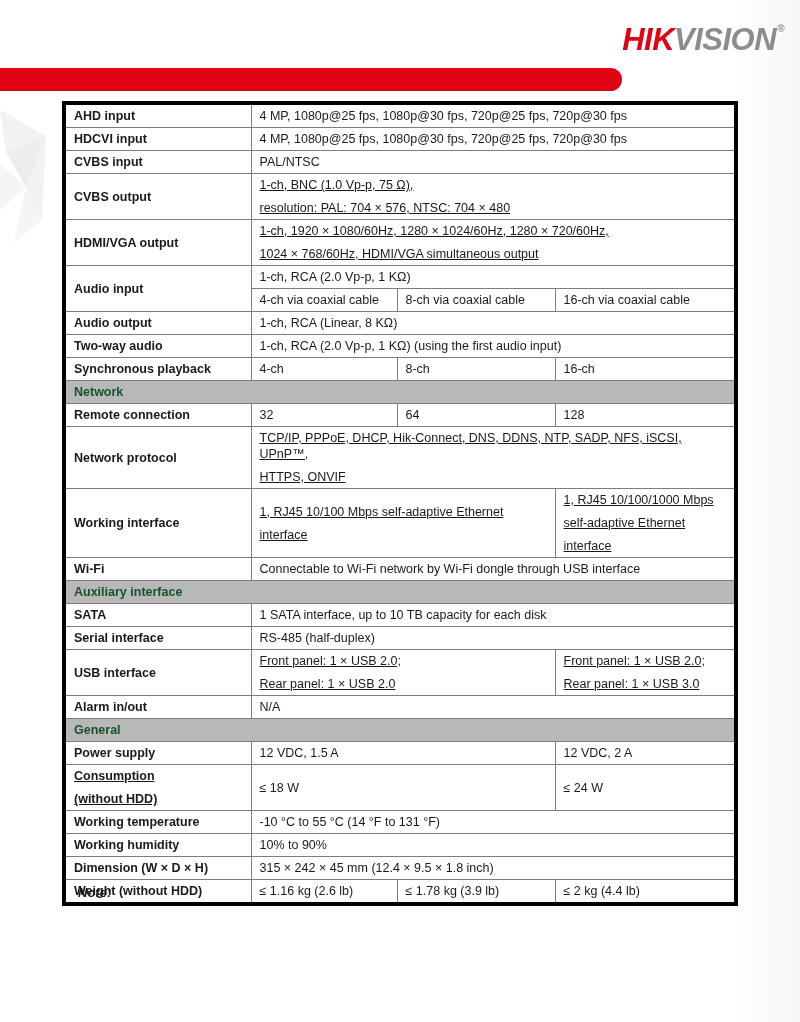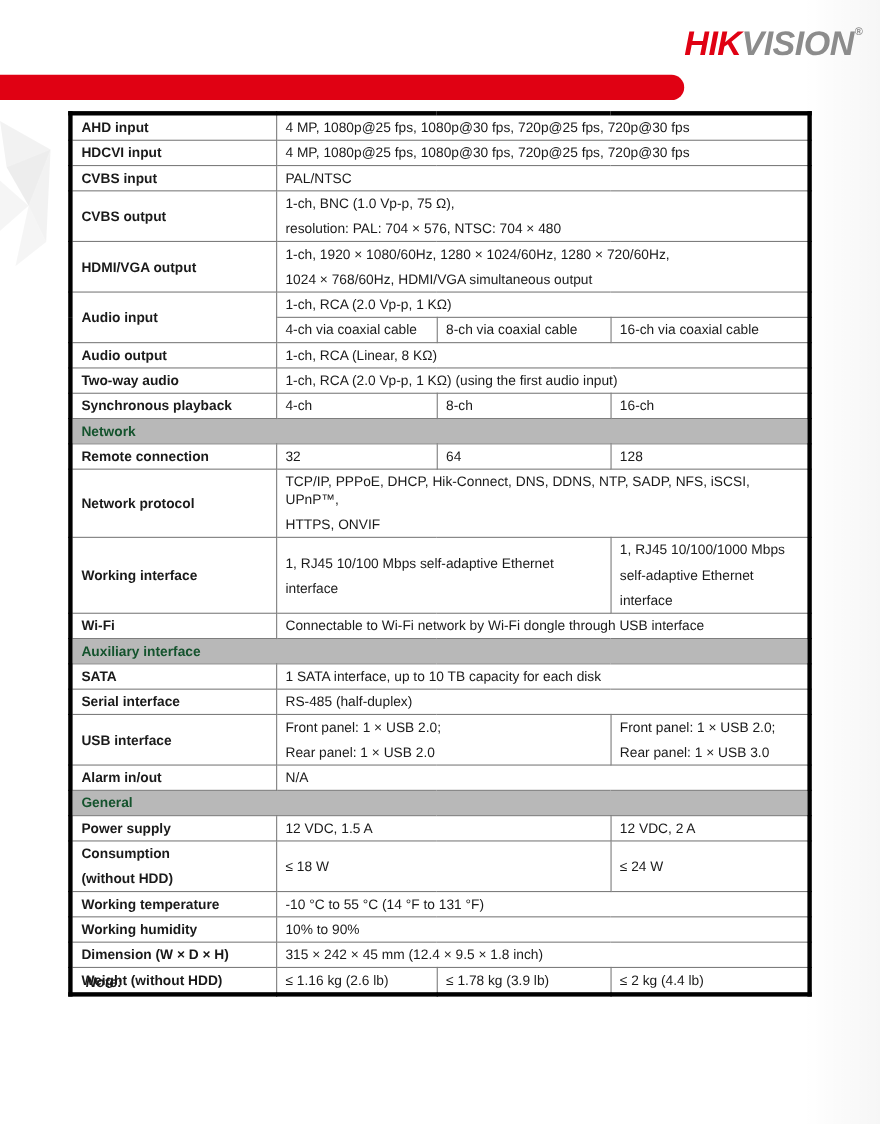--- a/index.html
+++ b/index.html
@@ -41,21 +41,21 @@
     border:1px solid #7d7d7d;
     padding:3px 8px;
     vertical-align:middle;
     overflow:hidden;
   }
   td.label-cell{font-weight:bold;}
   td.value-cell{font-weight:normal;}
   td.section-cell{
     background:#b8b8b8;font-weight:bold;color:#14532d;
   }
-  .cell-line{line-height:16px;}
+  .cell-line{line-height:16px;text-decoration:underline;}
   .cell-line + .cell-line{margin-top:7px;}
   
   .notes{
     position:absolute;left:78px;top:882px;width:668px;
     font-size:13px;line-height:22.5px;
   }
   .notes .note-title{font-weight:bold;font-style:italic;margin:0;}
   .notes p.note-item{margin:0;text-align:justify;}
 </style>
 </head>

